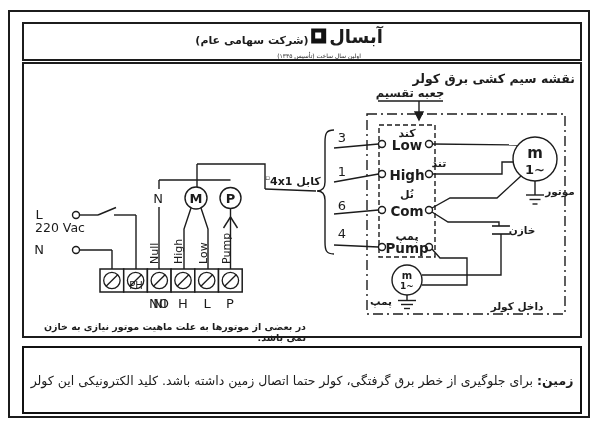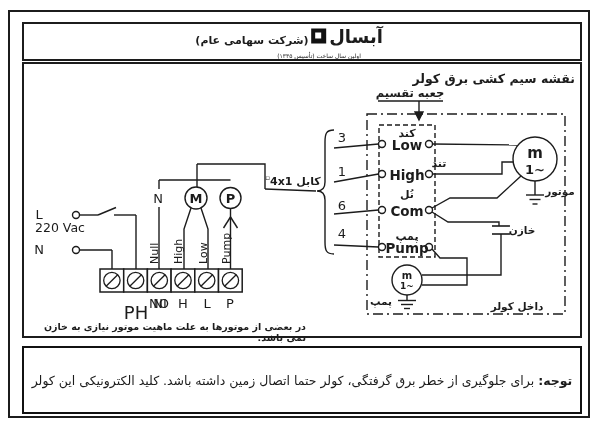--- a/index.html
+++ b/index.html
@@ -189,21 +189,21 @@
     <div class="lbl" style="left:134px;top:134px;font-size:13px;">N</div>
     <div class="lbl b" style="left:172px;top:134px;font-size:13px;">M</div>
     <div class="lbl b" style="left:206.5px;top:134px;font-size:13px;">P</div>
 
     <div class="vlabel" style="left:137px;top:188px;">Null</div>
     <div class="vlabel" style="left:161px;top:188px;">High</div>
     <div class="vlabel" style="left:186px;top:188px;">Low</div>
     <div class="vlabel" style="left:208.5px;top:188px;">Pump</div>
 
     <div class="lbl" style="left:100px;top:239px;font-size:13px;margin-left:36px;">NI</div>
-    <div class="lbl" style="left:112px;top:249px;font-size:18px;">PH</div>
+    <div class="lbl" style="left:112px;top:222px;font-size:10px;">PH</div>
     <div class="lbl" style="left:135px;top:239px;font-size:13px;">NO</div>
     <div class="lbl" style="left:159px;top:239px;font-size:13px;">H</div>
     <div class="lbl" style="left:183px;top:239px;font-size:13px;">L</div>
     <div class="lbl" style="left:206px;top:239px;font-size:13px;">P</div>
 
     <div class="lbl rtl b" style="left:269px;top:117px;">
       <span>کابل 4x1</span><sup style="font-size:7px;">▫</sup>
     </div>
 
     <div class="lbl" style="left:318px;top:73px;font-size:13px;">3</div>
@@ -227,17 +227,17 @@
     <div class="lbl b" style="left:383px;top:212px;font-size:10px;">m</div>
     <div class="lbl b" style="left:383px;top:222px;font-size:9px;">1~</div>
     <div class="lbl rtl b" style="left:357px;top:237px;font-size:10.5px;">پمپ</div>
     <div class="lbl rtl b" style="left:493px;top:242px;font-size:10.5px;">داخل کولر</div>
 
     <div class="cap-note">در بعضی از موتورها به علت ماهیت موتور نیازی به خازن نمی باشد.</div>
   </div>
 
   <div class="warning-box">
     <div class="warning-line">
-      <span class="b">توجه:</span>
+      <span class="b">زمین:</span>
       <span>برای جلوگیری از خطر برق گرفتگی، کولر حتما اتصال زمین داشته باشد. کلید الکترونیکی این کولر</span>
     </div>
   </div>
 </div>
 
 </body></html>

